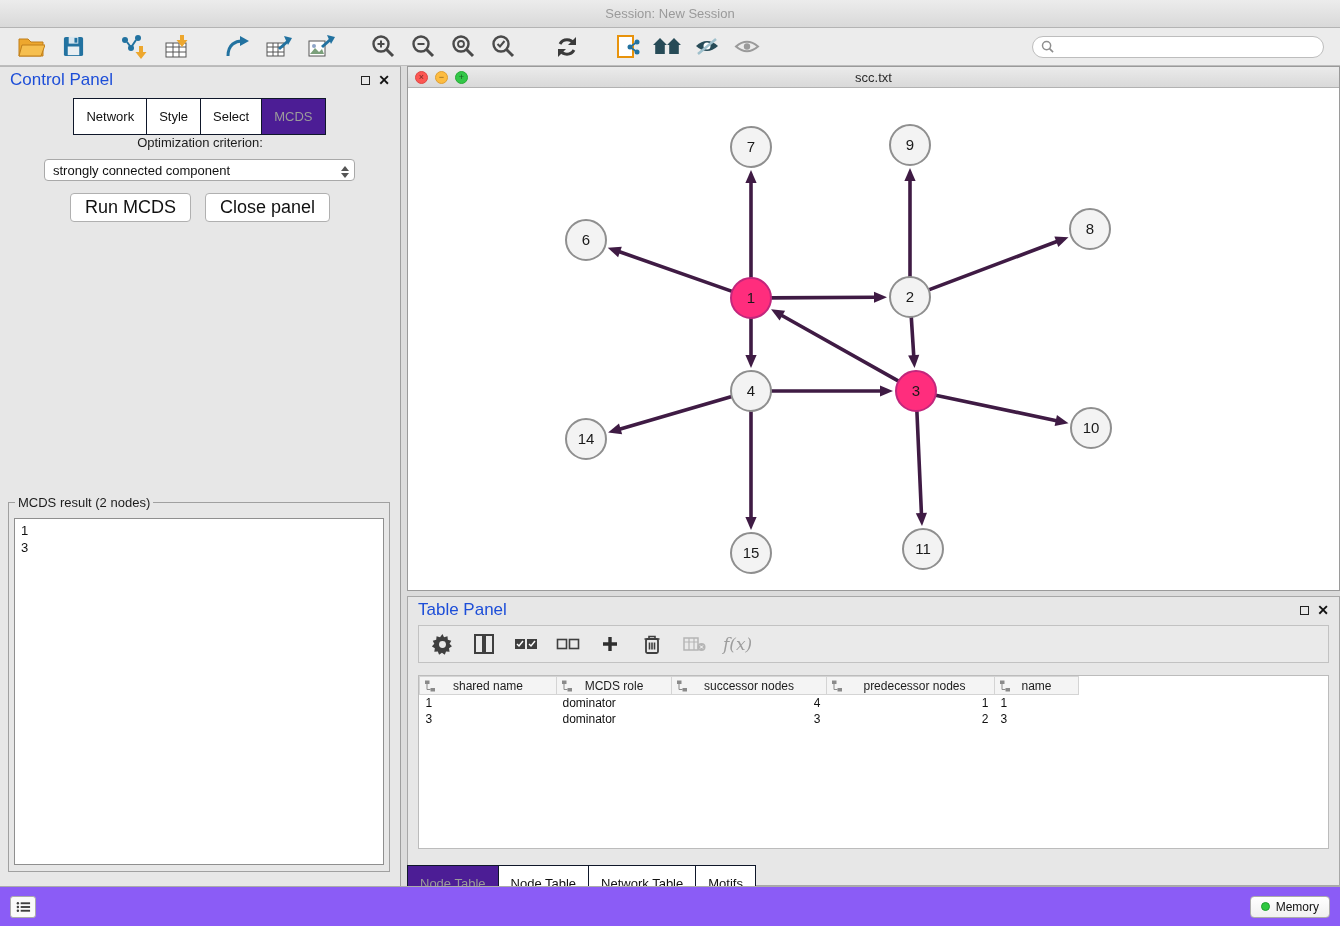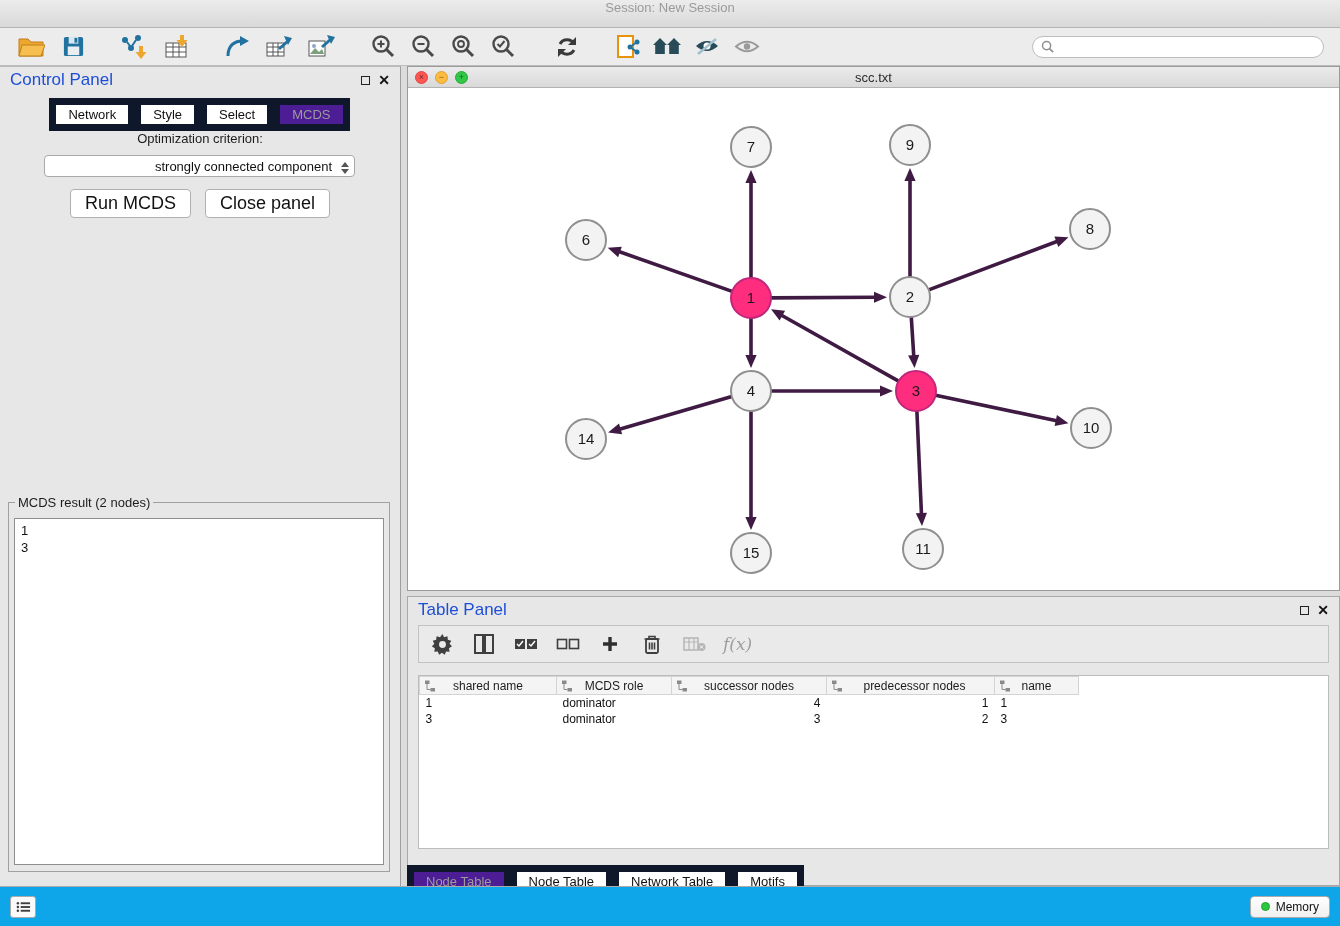--- a/index.html
+++ b/index.html
@@ -3,21 +3,21 @@
 <meta charset="utf-8">
 <style>
   * { box-sizing: border-box; margin: 0; padding: 0; }
   html,body { width:1340px; height:926px; }
   body { font-family:"Liberation Sans", sans-serif; background:#c9c9c9; overflow:hidden; }
   .app { position:relative; width:1340px; height:926px; background:#dcdcdc; }
 
   
   .titlebar { position:absolute; left:0; top:0; width:1340px; height:28px;
     background:linear-gradient(#ececec,#d9d9d9); border-bottom:1px solid #b4b4b4;
-    display:flex; justify-content:center; }
+    display:flex; align-items:center; justify-content:center; }
   .titlebar span { font-size:13px; color:#9a9a9a; }
 
   
   .toolbar { position:absolute; left:0; top:28px; width:1340px; height:38px;
     background:#ececec; border-bottom:1px solid #bdbdbd;
     display:flex; align-items:center; padding:0 14px; }
   .tbtn { width:34px; height:32px; display:flex; align-items:center; justify-content:center; cursor:default; flex:0 0 auto; }
   .tbtn svg { display:block; }
   .spacer { flex:1 1 auto; }
   .search-box { width:292px; height:22px; background:#fff; border:1px solid #bdbdbd;
@@ -26,25 +26,25 @@
 
   
   .control-panel { position:absolute; left:0; top:66px; width:401px; height:820px;
     background:#e7e7e7; border-right:1px solid #9e9e9e; border-top:1px solid #b9b9b9; }
   .panel-header { height:26px; display:flex; align-items:center; padding:0 10px; }
   .panel-header .ph-title { font-size:17px; color:#1d4ed8; }
   .ph-icons { margin-left:auto; display:flex; align-items:center; gap:8px; }
   .float-ic { width:9px; height:9px; border:1.5px solid #222; display:inline-block; }
   .close-ic { font-size:14px; font-weight:bold; color:#111; line-height:1; }
   .cp-tabs { display:flex; justify-content:center; margin-top:5px; }
-  .tab { padding:2px 12px; background:#fff; border:7px solid #0f172a; font-size:13px; color:#111; margin-left:-1px; cursor:default; }
+  .tab { padding:10px 12px; background:#fff; border:1px solid #0f172a; font-size:13px; color:#111; margin-left:-1px; cursor:default; }
   .tab.active { background:#4c1d95; color:#9b9b9b; }
   .opt-label { text-align:center; font-size:13px; color:#1c1c1c; }
   .dropdown { position:relative; margin:9px 45px 0 44px; height:22px; background:#fff;
-    border:1px solid #a9a9a9; border-radius:4px; display:flex; align-items:center; padding:0 22px 0 8px; font-size:13px; color:#111;justify-content:flex-end; }
+    border:1px solid #a9a9a9; border-radius:4px; display:flex; align-items:center; padding:0 22px 0 8px; font-size:13px; color:#111; }
   .stepper { position:absolute; right:5px; top:2px; display:flex; flex-direction:column; line-height:0; }
   .stepper i { border:4px solid transparent; display:block; width:0; height:0; }
   .stepper i.up { border-bottom:5px solid #555; margin-bottom:2px; }
   .stepper i.down { border-top:5px solid #555; }
   .btn-row { display:flex; justify-content:center; gap:14px; margin-top:12px; }
   .mac-btn { background:#fff; border:1px solid #b0b0b0; border-radius:4px; font-size:18px;
     font-family:inherit; color:#111; padding:3px 14px; cursor:default; }
   .result-fieldset { position:absolute; left:8px; right:10px; top:428px; bottom:14px;
     border:1px solid #a0a0a0; }
   .result-fieldset legend { font-size:13px; color:#1c1c1c; padding:0 3px; margin-left:6px; }
@@ -75,21 +75,21 @@
     background:#fff; border:1px solid #bcbcbc; overflow:hidden; }
   table.node-table { border-collapse:collapse; font-size:12px; width:100%; table-layout:fixed; }
   table.node-table th { position:relative; height:18px; background:#f4f4f4; border:1px solid #d4d4d4;
     font-weight:normal; font-size:12px; color:#1c1c1c; text-align:center; overflow:hidden; white-space:nowrap; }
   table.node-table th .sort-ic { position:absolute; left:4px; top:3px; width:12px; height:12px; }
   table.node-table th.filler { background:#fff; border:none; }
   table.node-table td { height:16px; padding:0 6px; color:#111; white-space:nowrap; overflow:hidden; }
   .tp-tabs { position:absolute; left:0; right:0; top:268px; display:flex; }
 
   
-  .statusbar { position:absolute; left:0; top:886px; width:1340px; height:40px; background:#0ea5e9;
+  .statusbar { position:absolute; left:0; top:886px; width:1340px; height:40px; background:#8b5cf6;
     border-top:1px solid #ababab; display:flex; align-items:center; padding:0 10px; }
   .list-btn { width:26px; height:22px; background:#fafafa; border:1px solid #ababab; border-radius:3px;
     display:flex; align-items:center; justify-content:center; }
   .memory-btn { margin-left:auto; height:22px; background:linear-gradient(#ffffff,#f0f0f0);
     border:1px solid #ababab; border-radius:4px; display:flex; align-items:center; gap:6px; padding:0 10px;
     font-size:12px; color:#111; }
   .mem-dot { width:9px; height:9px; border-radius:50%; background:#2ec840; border:1px solid #1f9e30; }
 </style>
 </head>
 <body>

